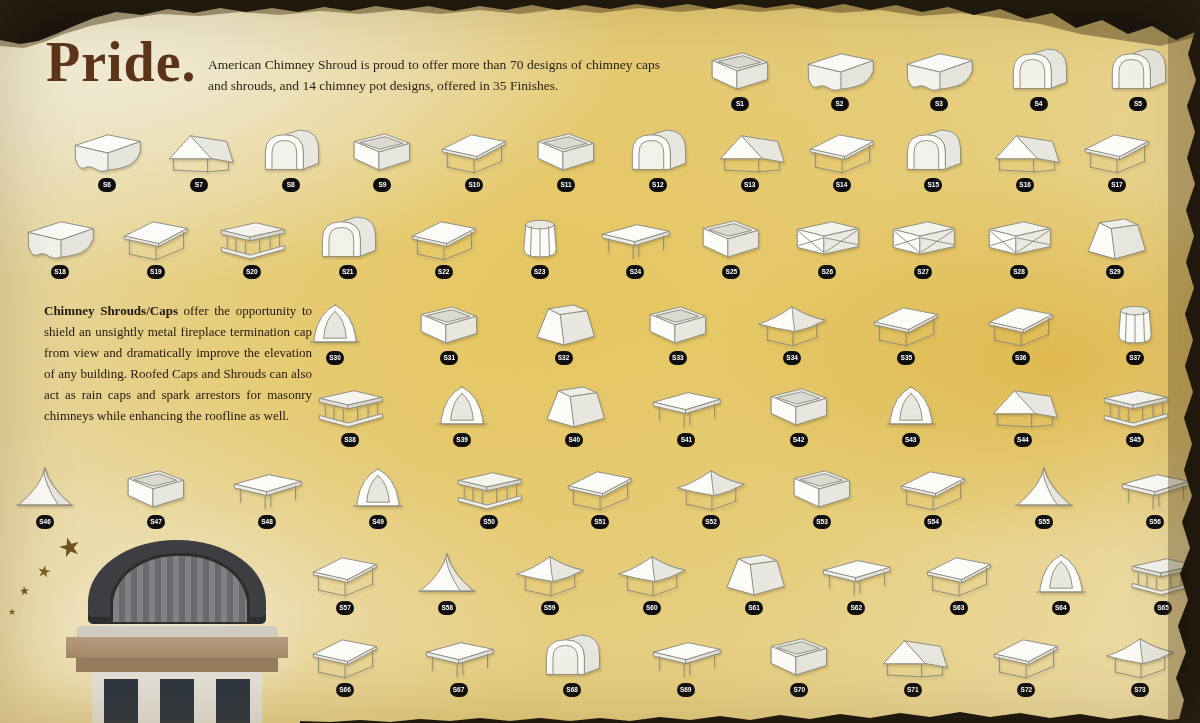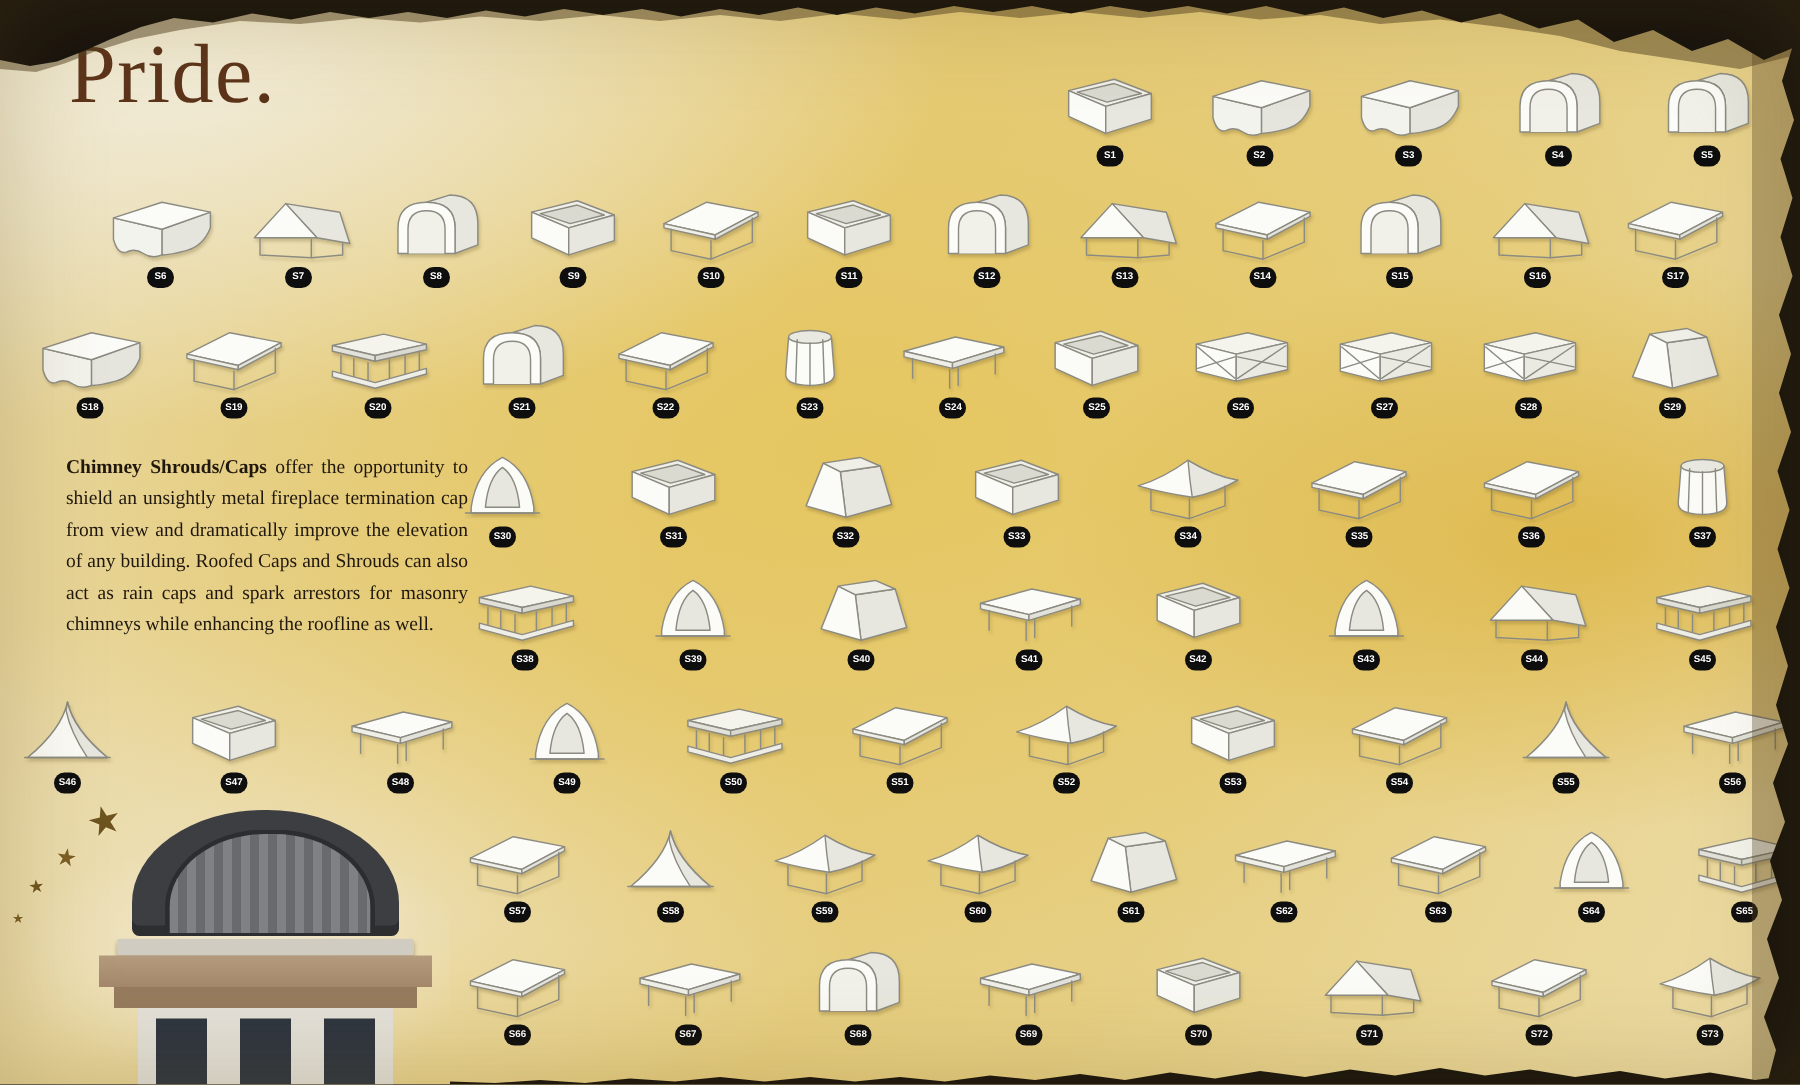--- a/index.html
+++ b/index.html
@@ -11,22 +11,22 @@
       radial-gradient(42% 38% at 88% 50%, rgba(220,180,66,.8), rgba(220,180,66,0) 70%),
       radial-gradient(70% 60% at 48% 42%, rgba(229,198,95,.95), rgba(229,198,95,0) 78%),
       radial-gradient(45% 40% at 16% 82%, rgba(238,227,192,.9), rgba(238,227,192,0) 70%),
       linear-gradient(118deg,#e9ddb6 0%,#e5cb79 42%,#e6cf83 68%,#ecdba6 100%);
   }
   .page::after{content:"";position:absolute;inset:0;pointer-events:none;z-index:7;
     box-shadow:inset 0 0 70px rgba(110,85,30,.28);}
   .torn{position:absolute;inset:0;width:100%;height:100%;z-index:6;pointer-events:none;}
 
   .title{
-    position:absolute;left:46px;top:18px;margin:0;z-index:2;
-    font-size:56px;font-weight:400;letter-spacing:1px;
+    position:absolute;left:46px;top:30px;margin:0;z-index:2;
+    font-size:56px;font-weight:700;letter-spacing:1px;
     color:var(--title-color,#5c341a);
   }
   .intro{
     position:absolute;left:208px;top:55px;width:452px;margin:0;z-index:2;
     font-size:13.5px;line-height:1.55;color:#241e16;text-align:justify;
   }
   .body-par{
     position:absolute;left:40px;top:296px;width:268px;margin:4px;z-index:2;
     font-size:13px;line-height:1.62;color:#20180e;text-align:justify;
   }
@@ -75,20 +75,21 @@
   .win{position:absolute;top:7px;width:34px;height:44px;background:#2e353f;}
   .w1{left:12px;} .w2{left:68px;} .w3{left:124px;}
 </style>
 </head>
 <body>
 
 <div class="page">
 
   <h1 class="title">Pride.</h1>
 
+  <p class="intro">American Chimney Shroud is proud to offer more than 70 designs of chimney caps and shrouds, and 14 chimney pot designs, offered in 35 Finishes.</p>
 
   <p class="body-par"><strong>Chimney Shrouds/Caps</strong> <span>offer the opportunity to shield an unsightly metal fireplace termination cap from view and dramatically improve the elevation of any building. Roofed Caps and Shrouds can also act as rain caps and spark arrestors for masonry chimneys while enhancing the roofline as well.</span></p>
 
   <div class="row row0">
       <div class="cap">
         <svg class="cap-art" viewBox="0 0 80 52">
           <g stroke="#8c8b82" stroke-width="1" fill="none" stroke-linejoin="round" stroke-linecap="round">
             <polygon points="11,17 43,9 69,19 37,28" fill="#f0f0e9"></polygon>
             <polygon points="17,18 43,12 62,19 38,25" fill="#dadad0"></polygon>
             <polygon points="11,17 37,28 37,47 11,35" fill="#fbfbf7"></polygon>

